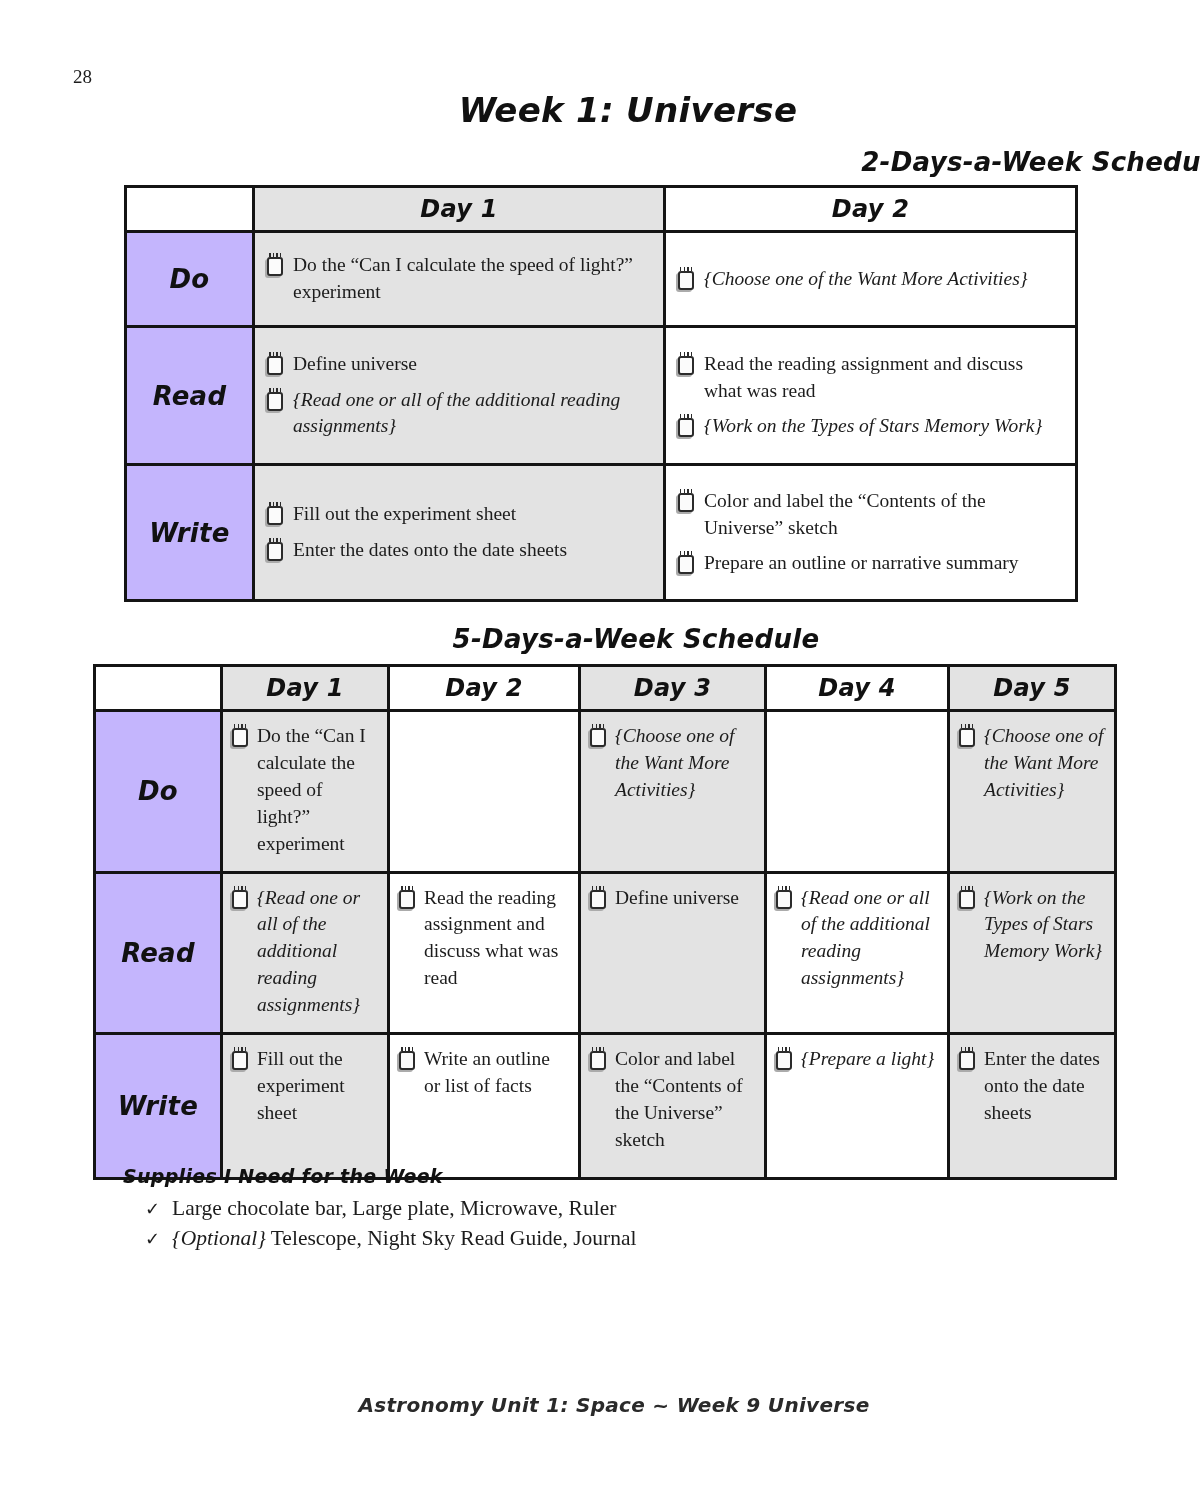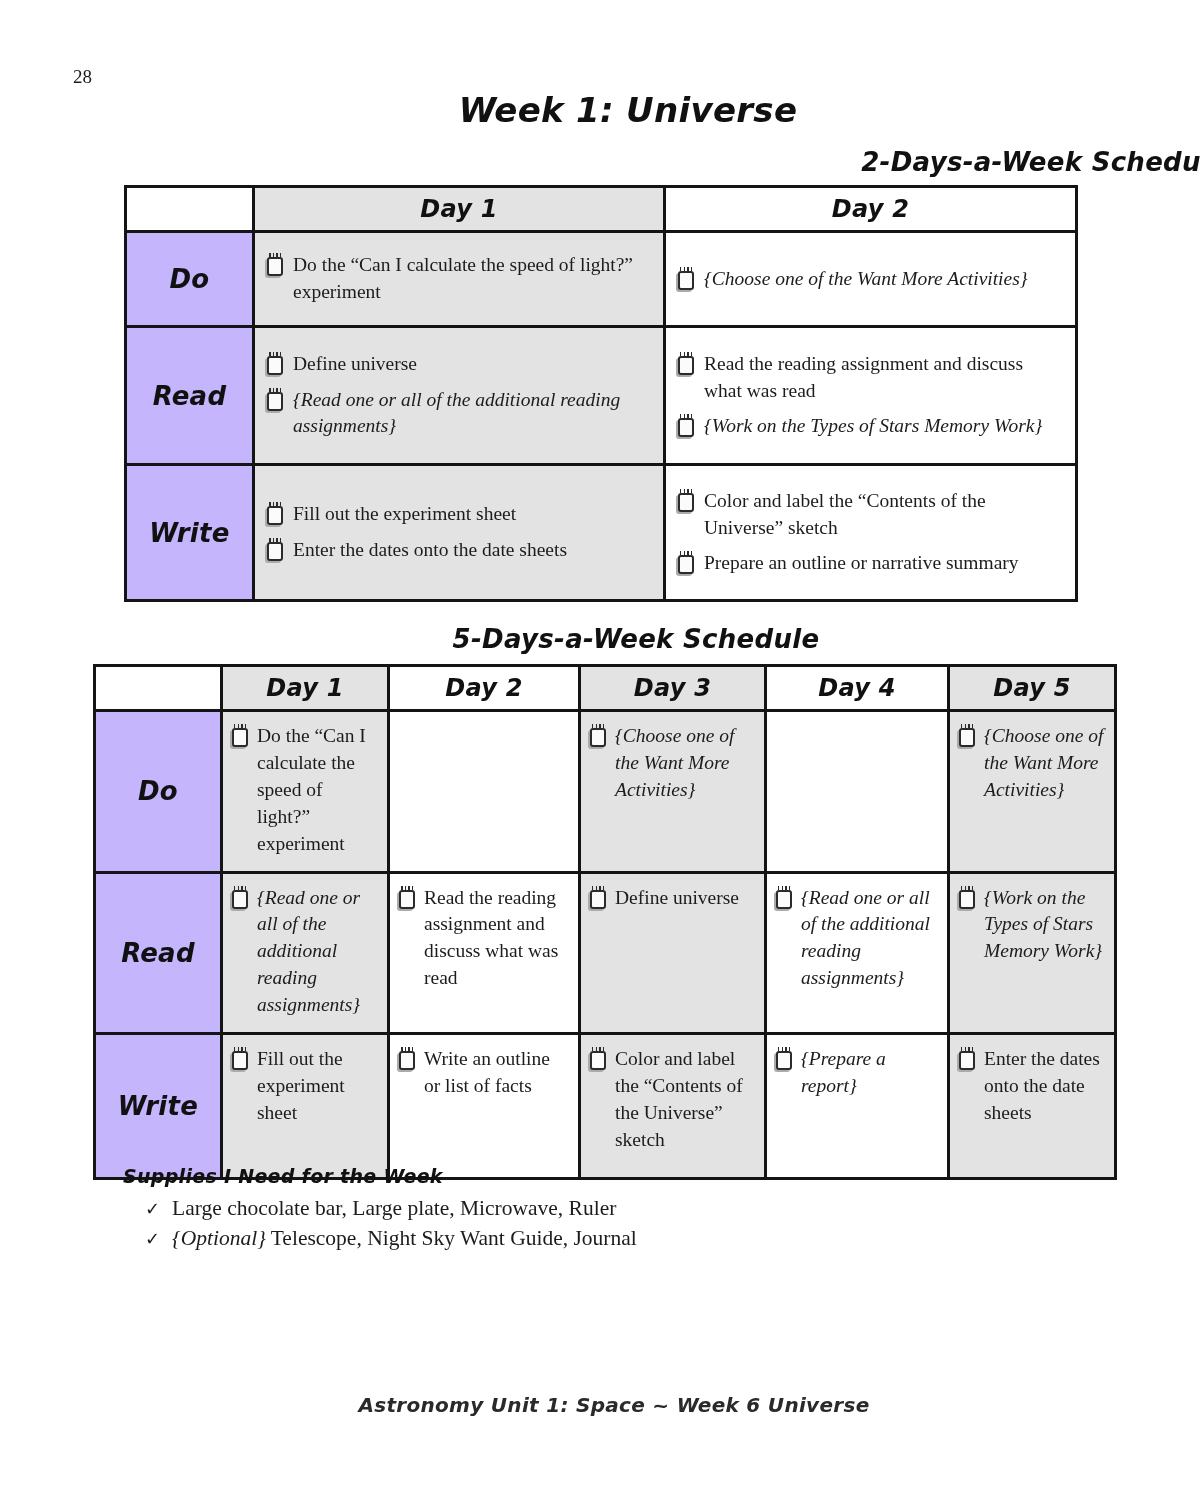--- a/index.html
+++ b/index.html
@@ -306,42 +306,42 @@
       </td>
       <td class="content shade">
         <div class="ck">
           <span class="np"></span>
           <span class="txt">Color and label the “Contents of the Universe” sketch</span>
         </div>
       </td>
       <td class="content">
         <div class="ck">
           <span class="np"></span>
-          <span class="txt it">{Prepare a report}</span>
+          <span class="txt it">{Prepare a light}</span>
         </div>
       </td>
       <td class="content shade">
         <div class="ck">
           <span class="np"></span>
           <span class="txt">Enter the dates onto the date sheets</span>
         </div>
       </td>
     </tr>
   </tbody>
     </table>
 
   <div class="supplies">
     <div class="sup-head hand">Supplies I Need for the Week</div>
     <div class="sup-item">
       <span class="check">✓</span>
       <span>Large chocolate bar, Large plate, Microwave, Ruler</span>
     </div>
     <div class="sup-item">
       <span class="check">✓</span>
-      <span><span class="it">{Optional}</span><span> Telescope, Night Sky Want Guide, Journal</span></span>
+      <span><span class="it">{Optional}</span><span> Telescope, Night Sky Read Guide, Journal</span></span>
     </div>
   </div>
 
   <div class="footer">
-    <span class="hand">Astronomy Unit 1: Space ~ Week 6 Universe</span>
+    <span class="hand">Astronomy Unit 1: Space ~ Week 9 Universe</span>
   </div>
 
 </div>
 
 </body></html>

